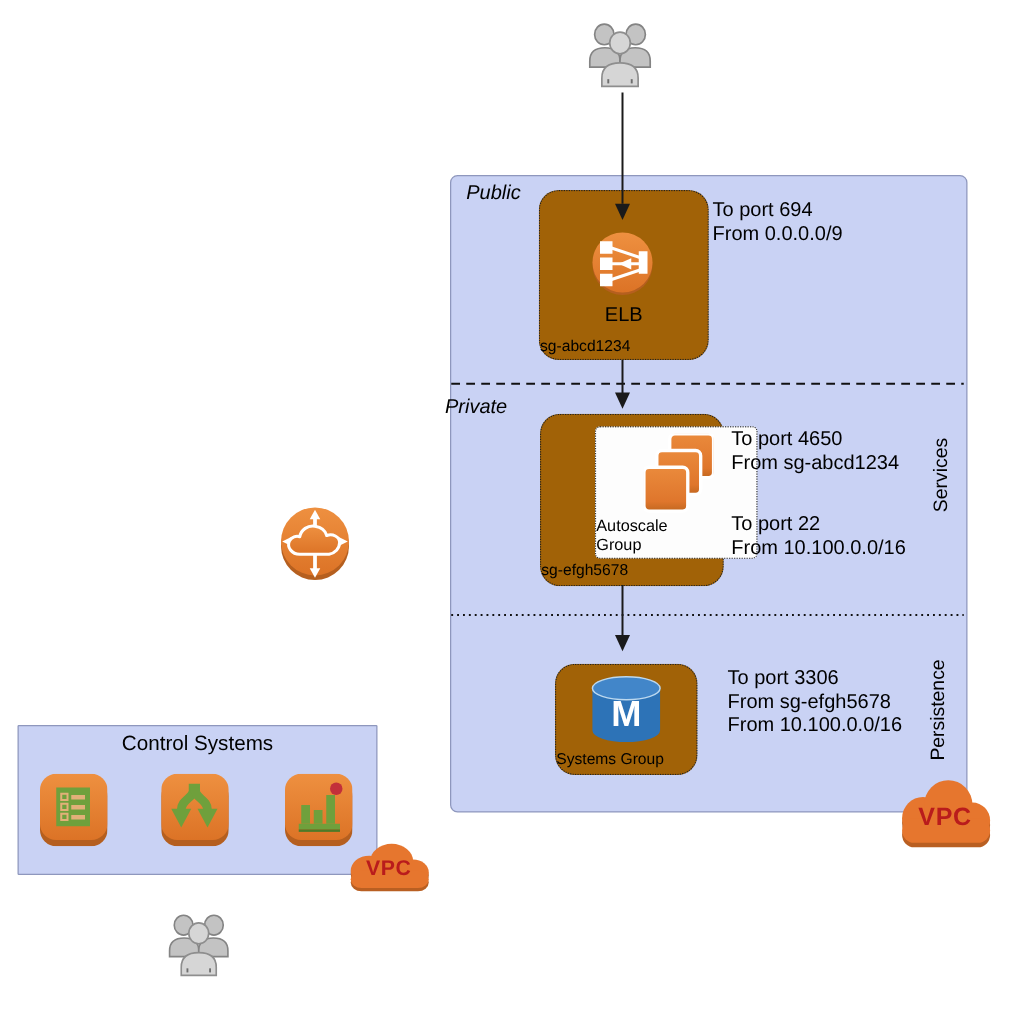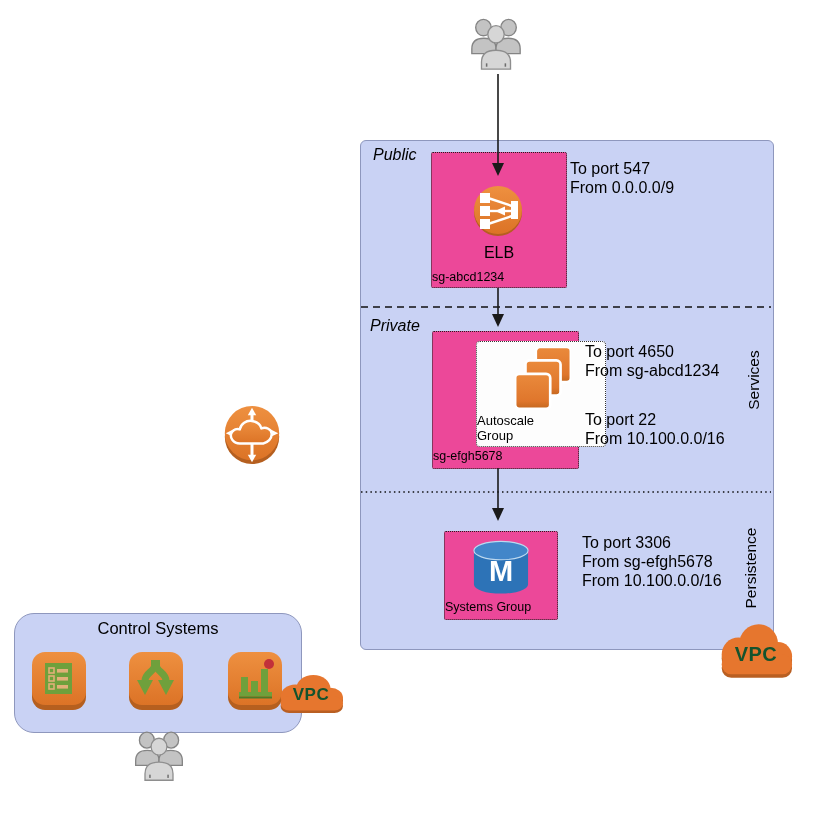--- a/index.html
+++ b/index.html
@@ -1,28 +1,28 @@
 <!DOCTYPE html>
 <html><head>
 <meta charset="utf-8">
 <style>
   html,body{margin:0;padding:0;background:#ffffff;}
   .canvas{position:relative;width:828px;height:821px;background:#ffffff;
           font-family:"Liberation Sans",sans-serif;color:#000;overflow:hidden;}
   .abs{position:absolute;}
   .vpc-box{position:absolute;background:#c9d2f4;border:1px solid #8e97bd;border-radius:6px;}
-  .sg-box{position:absolute;background:#ec4899;border:1.6px dotted #222;border-radius:2px;}
+  .sg-box{position:absolute;background:#a16207;border:1.6px dotted #222;border-radius:16px;}
   .white-box{position:absolute;background:#fdfdfd;border:1.4px dotted #333;border-radius:4px;}
   .subnet-label{position:absolute;font-style:italic;font-size:16px;}
   .rules{position:absolute;font-size:16px;line-height:19px;white-space:nowrap;}
   .node-title{position:absolute;width:100%;text-align:center;font-size:16px;}
   .node-sub{position:absolute;width:100%;text-align:left;font-size:12.5px;}
   .vwrap{position:absolute;display:flex;align-items:center;justify-content:center;width:24px;height:120px;}
   .vwrap span{transform:rotate(-90deg);white-space:nowrap;font-size:15.5px;}
-  .cloud-label{position:absolute;width:100%;text-align:center;color:#14532d;font-weight:bold;letter-spacing:.5px;}
+  .cloud-label{position:absolute;width:100%;text-align:center;color:#b91c1c;font-weight:bold;letter-spacing:.5px;}
   .cs-title{position:absolute;top:5px;width:100%;text-align:center;font-size:16.5px;}
   svg{display:block;}
 </style>
 </head>
 <body>
 
 <div class="canvas">
 
   <svg width="0" height="0" style="position:absolute" aria-hidden="true">
     <defs>
@@ -34,21 +34,21 @@
         <stop offset="0" stop-color="#ea8a3c"></stop>
           <stop offset="0.78" stop-color="#df762c"></stop>
           <stop offset="1" stop-color="#c2671f"></stop>
       </linearGradient>
     </defs>
   </svg>
 
   <div class="vpc-box" style="left:360px;top:140px;width:412px;height:508px;"></div>
 
   <span class="subnet-label" style="left:373px;top:146px;">Public</span>
-  <span class="subnet-label" style="left:370px;top:317px;">Private</span>
+  <span class="subnet-label" style="left:356px;top:317px;">Private</span>
 
   <div class="vwrap" style="left:742px;top:320px;">
     <span>Services</span>
   </div>
   <div class="vwrap" style="left:739px;top:508px;">
     <span>Persistence</span>
   </div>
 
   <div class="sg-box" style="left:431px;top:152px;width:134px;height:134px;">
     <svg style="position:absolute;left:40px;top:31px;" width="52" height="54" viewBox="0 0 52 54">
@@ -63,21 +63,21 @@
       <rect x="8" y="9" width="10" height="10" fill="#fff"></rect>
       <rect x="8" y="22" width="10" height="10" fill="#fff"></rect>
       <rect x="8" y="35" width="10" height="10" fill="#fff"></rect>
       <polygon points="33,22.5 33,31.5 23,27" fill="#fff"></polygon>
     </svg>
     <div class="node-title" style="top:91px;">ELB</div>
     <div class="node-sub" style="top:117px;">sg-abcd1234</div>
   </div>
 
   <div class="rules" style="left:570px;top:159px;">
-    <div>To port 547</div>
+    <div>To port 694</div>
     <div>From 0.0.0.0/9</div>
   </div>
 
   <div class="sg-box" style="left:432px;top:331px;width:145px;height:136px;">
     <div class="white-box" style="left:7px;top:9px;width:128px;height:104px;margin-left:36px;">
       <svg style="position:absolute;left:38px;top:5px;" width="56" height="64" viewBox="0 0 54 62">
         <rect x="20" y="0" width="34" height="34" rx="4" fill="url(#ogsq)" stroke="#fff" stroke-width="2.6"></rect>
         <rect x="10" y="13" width="34" height="34" rx="4" fill="url(#ogsq)" stroke="#fff" stroke-width="2.6"></rect>
         <rect x="0" y="26" width="34" height="34" rx="4" fill="url(#ogsq)" stroke="#fff" stroke-width="2.6"></rect>
       </svg>
@@ -150,21 +150,21 @@
         <polygon points="27.5,12 36.5,12 32,4" stroke="none"></polygon>
       <line x1="32" y1="31" x2="32" y2="55"></line>
         <polygon points="27.5,54 36.5,54 32,62" stroke="none"></polygon>
       <line x1="12" y1="31" x2="52" y2="31"></line>
       <polygon points="13,26.5 13,35.5 4,31" stroke="none"></polygon>
       <polygon points="51,26.5 51,35.5 60,31" stroke="none"></polygon>
     </g>
     <path d="M19,42 C12,42 8,36 10,31 C12,27 16,26 19,27 C20,21 26,17 32,18 C38,19 41,22 42,26 C47,24 53,27 53,32 C53,37 49,41 44,42 Z" fill="url(#og)" stroke="#fff" stroke-width="2.6" stroke-linejoin="round"></path>
   </svg>
 
-  <div class="vpc-box" style="left:14px;top:613px;width:286px;height:118px;border-radius:20px;">
+  <div class="vpc-box" style="left:14px;top:580px;width:286px;height:118px;border-radius:1px;">
     <div class="cs-title">Control Systems</div>
 
     <svg style="position:absolute;left:17px;top:38px;" width="54" height="58" viewBox="0 0 54 58">
       <rect x="0" y="5" width="54" height="53" rx="13" fill="#b55f1f"></rect>
       <rect x="0" y="0" width="54" height="53" rx="13" fill="url(#og)"></rect>
       <rect x="13" y="11" width="27" height="31" fill="#6fa03c"></rect>
       <g>
         <rect x="17" y="16" width="5" height="5" fill="none" stroke="#e2b078" stroke-width="1.6"></rect>
         <rect x="25" y="17" width="11" height="3.6" fill="#e2b078"></rect>
         <rect x="17" y="24" width="5" height="5" fill="none" stroke="#e2b078" stroke-width="1.6"></rect>

